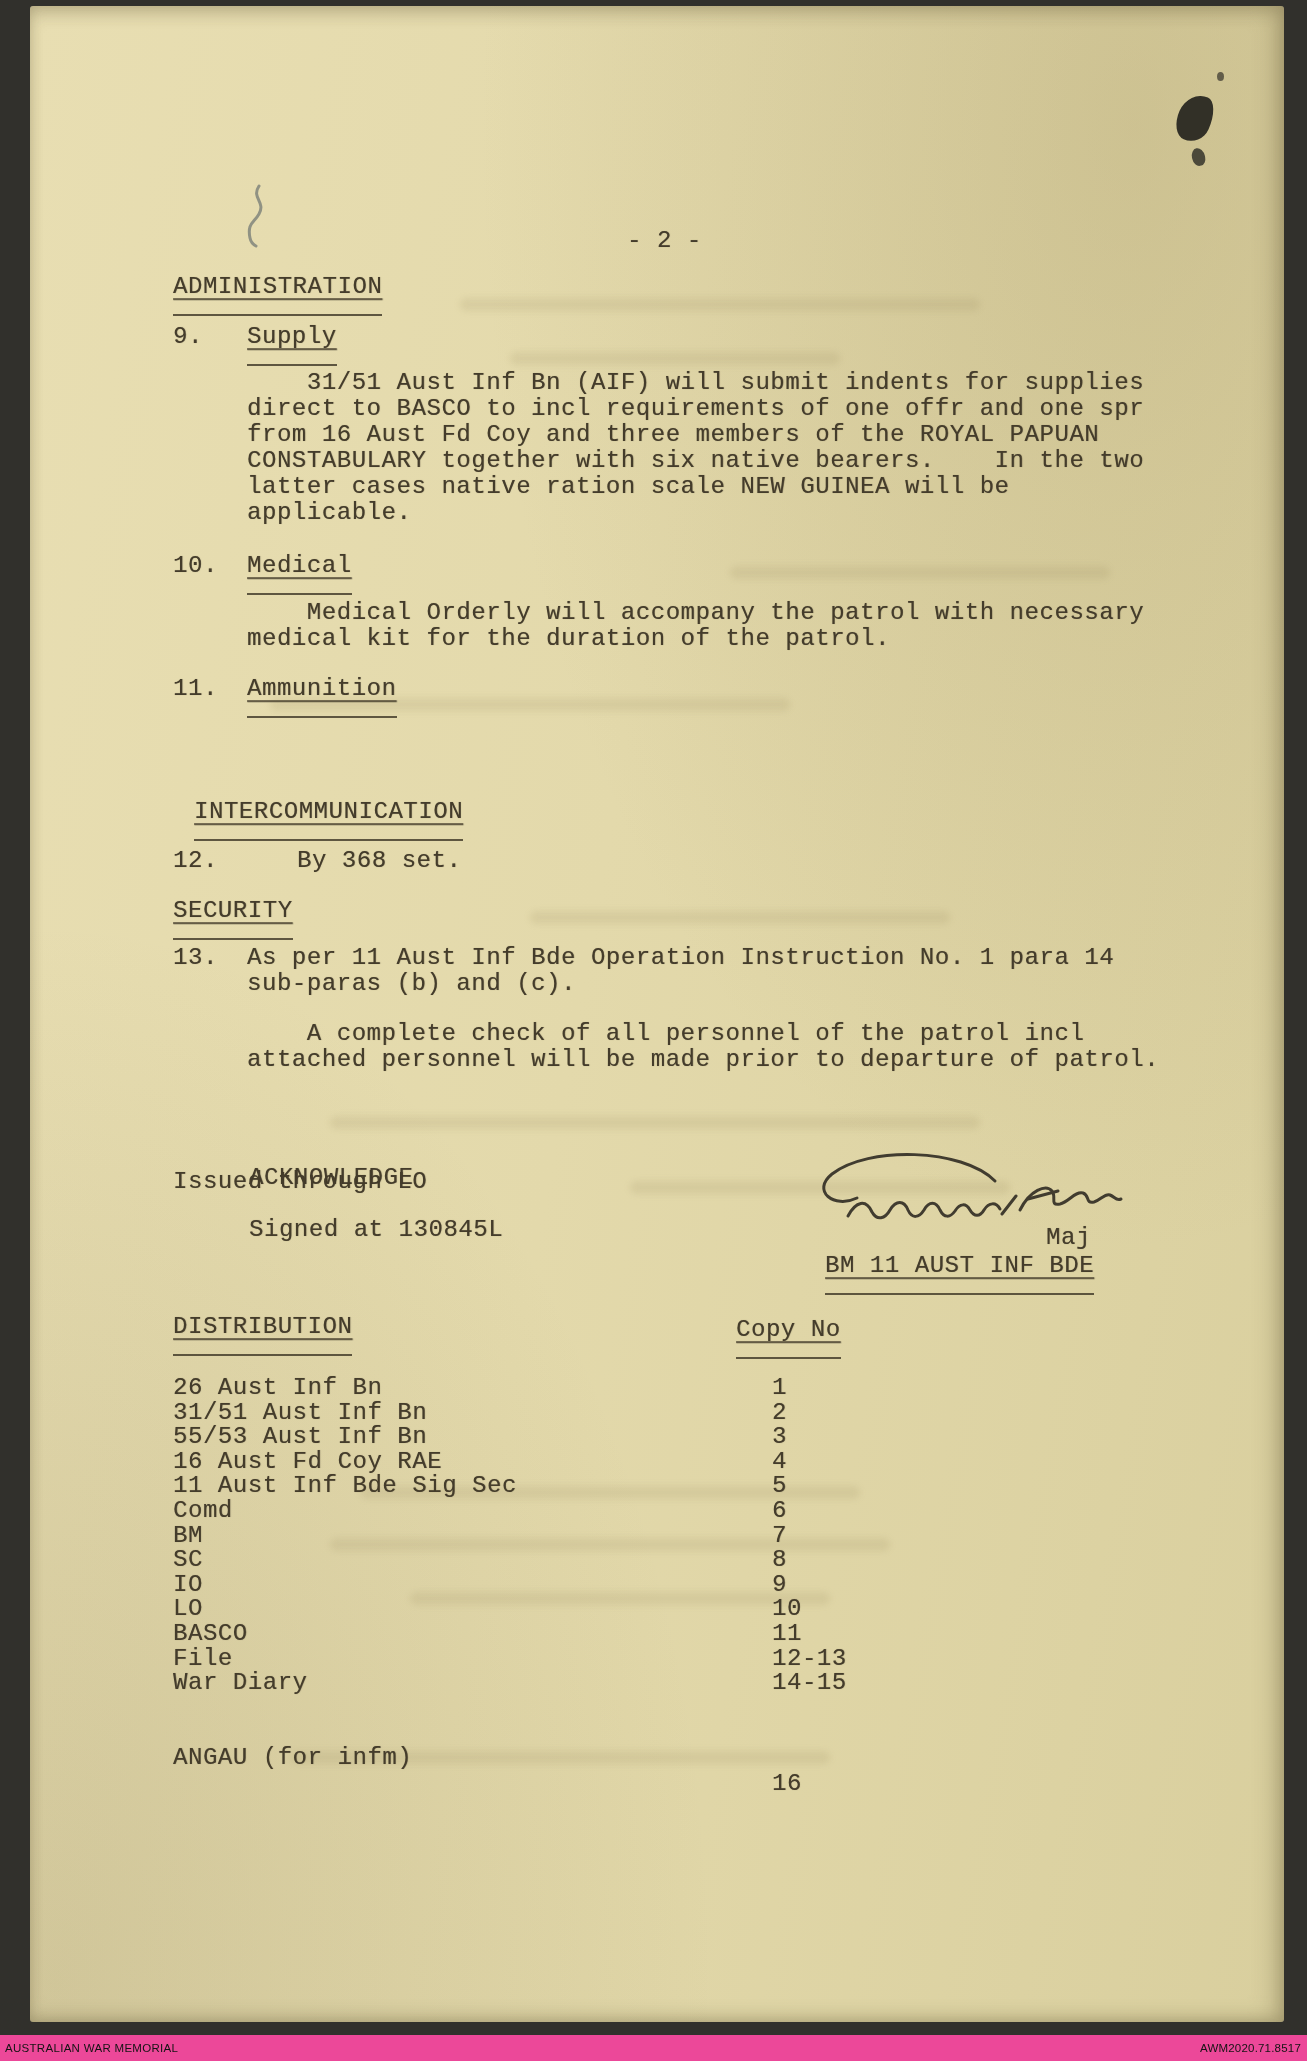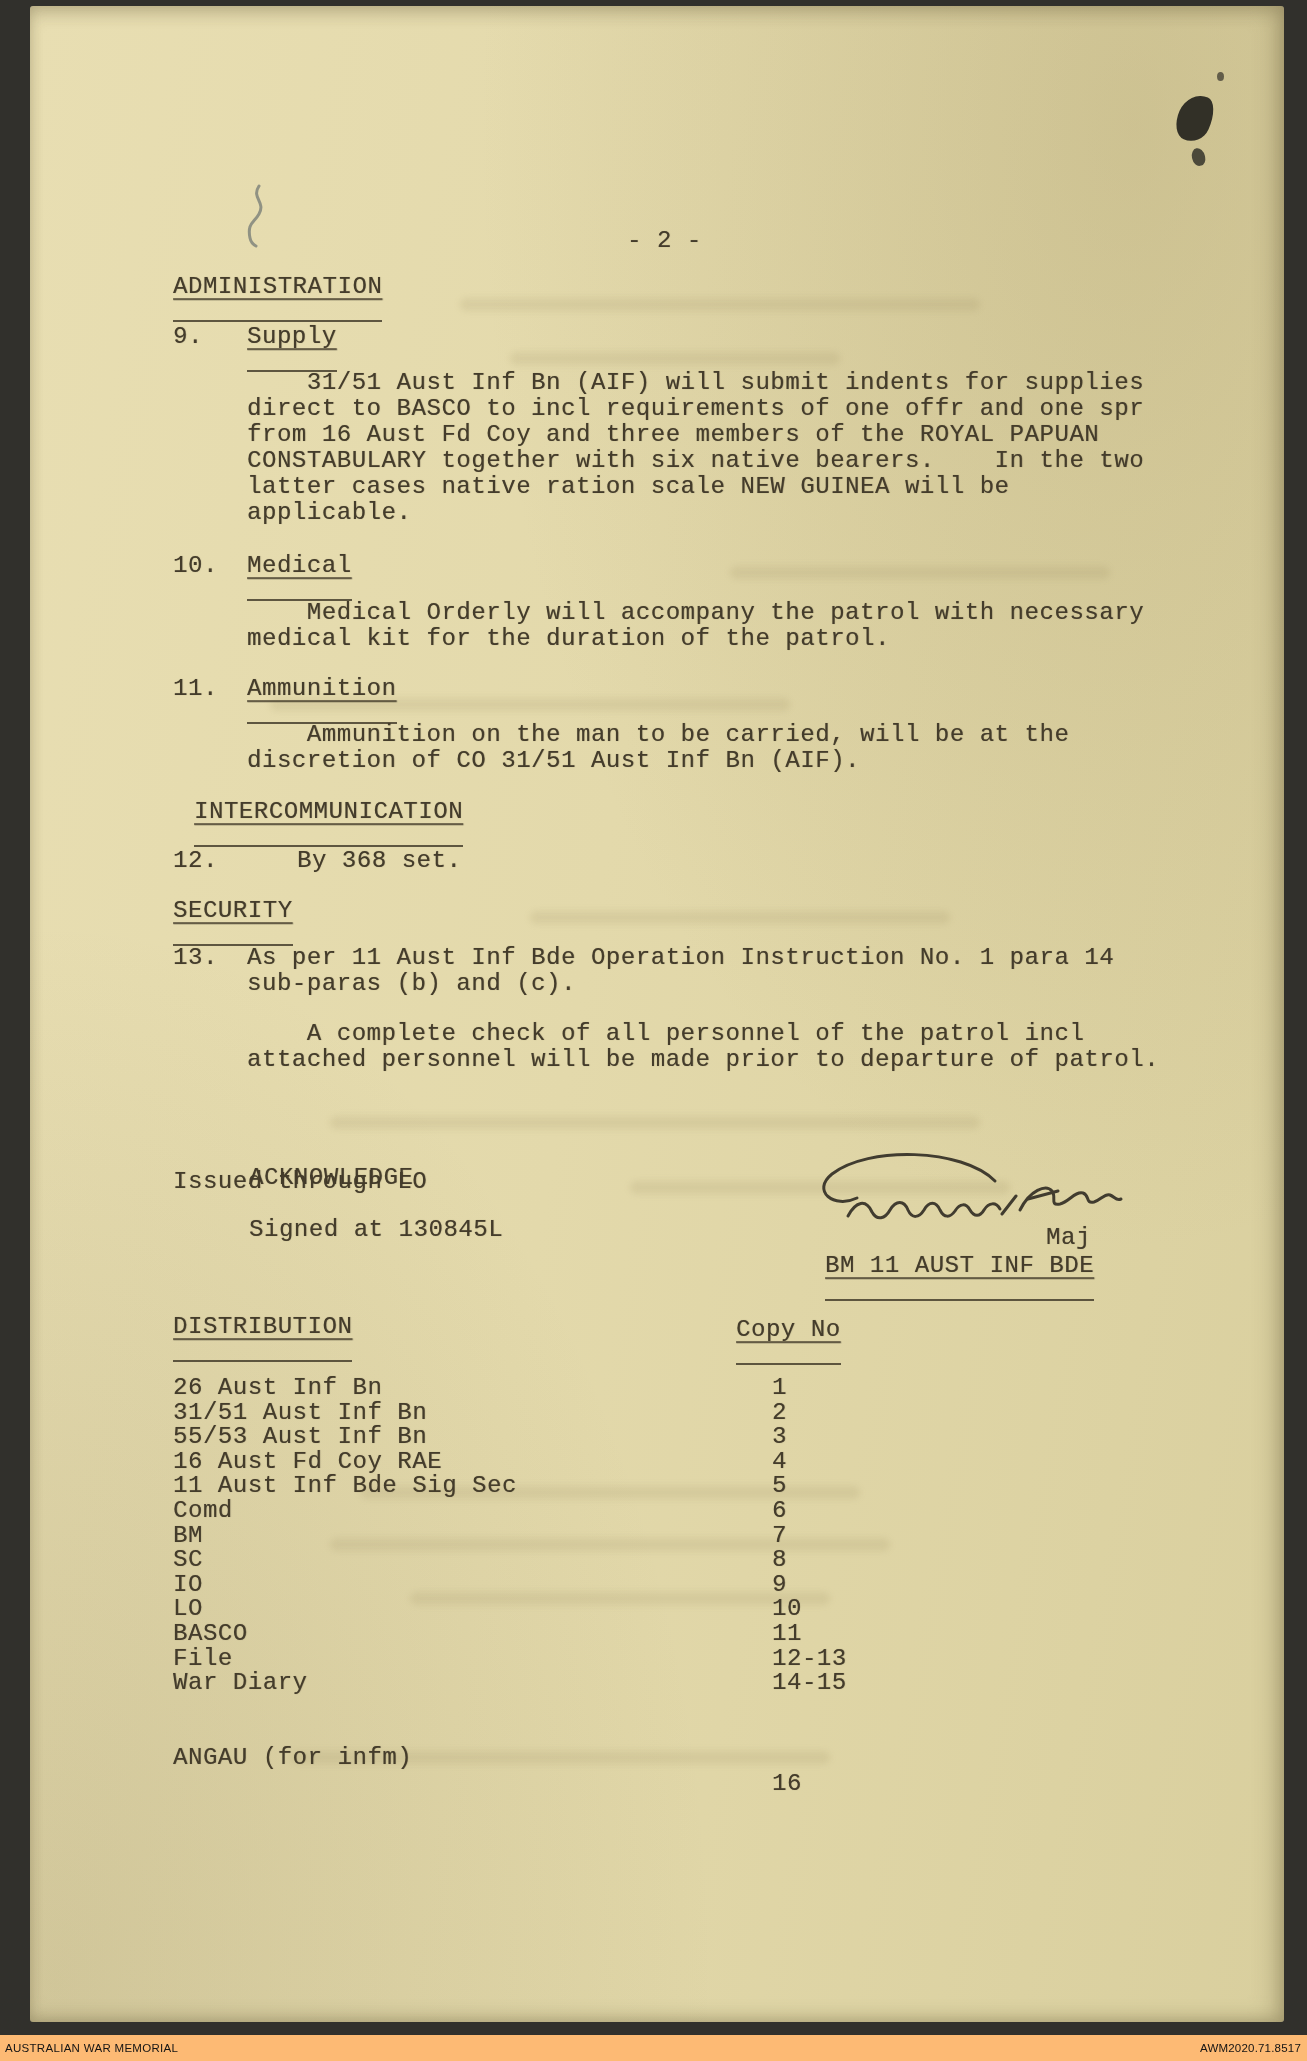--- a/index.html
+++ b/index.html
@@ -20,35 +20,35 @@
   }
   .tw{
     position:absolute;white-space:pre;
     font-size:24px;line-height:26px;letter-spacing:.55px;
     color:#443c2b;text-shadow:.4px .4px .7px rgba(56,48,33,.5);
   }
   .ul{
     border-bottom:2px solid rgba(60,52,36,.8);
     text-decoration:underline;text-decoration-thickness:1.5px;
     text-decoration-color:rgba(60,52,36,.5);text-underline-offset:5px;
-    padding-bottom:20px;
+    padding-bottom:14px;
   }
   .drow{position:relative;height:24.6px;line-height:24.6px;}
   .dname{position:absolute;left:0;}
   .dnum{position:absolute;left:599px;}
   .ghost{position:absolute;height:13px;border-radius:7px;background:rgba(140,124,74,.13);filter:blur(3px);}
   .blot1{position:absolute;left:1148px;top:88px;width:34px;height:48px;background:#26251f;
          border-radius:60% 40% 55% 45% / 50% 60% 40% 50%;transform:rotate(24deg);opacity:.93;}
   .blot2{position:absolute;left:1162px;top:142px;width:13px;height:18px;background:#2b2a24;
          border-radius:50% 55% 45% 50%;transform:rotate(-12deg);opacity:.8;}
   .blot3{position:absolute;left:1187px;top:66px;width:7px;height:9px;background:#34322a;border-radius:50%;opacity:.7;}
   .sigsvg{position:absolute;left:760px;top:1130px;}
   .marksvg{position:absolute;left:203px;top:176px;}
   .footerbar{
-    position:absolute;left:0;top:2035px;width:1307px;height:26px;background:#fdba74;
+    position:absolute;left:0;top:2035px;width:1307px;height:26px;background:#ec4899;
     font-family:"Liberation Sans","DejaVu Sans",sans-serif;font-size:11.5px;color:#141414;
   }
   .footerbar .fl{position:absolute;left:5px;top:7px;letter-spacing:.3px;}
   .footerbar .fr{position:absolute;right:6px;top:7px;letter-spacing:.2px;}
 </style>
 </head>
 <body>
 
 <div class="stage">
   <div class="paper">
@@ -86,22 +86,20 @@
 latter cases native ration scale NEW GUINEA will be
 applicable.</div>
 
     <div class="tw" style="left:143px;top:547px;">10.</div>
     <div class="tw" style="left:217px;top:547px;text-align:center;"><span class="ul">Medical</span></div>
     <div class="tw" style="left:217px;top:594px;">    Medical Orderly will accompany the patrol with necessary
 medical kit for the duration of the patrol.</div>
 
     <div class="tw" style="left:143px;top:670px;">11.</div>
     <div class="tw" style="left:217px;top:670px;"><span class="ul">Ammunition</span></div>
-    <div class="tw" style="left:217px;top:716px;">    Ammunition on the man to be carried, will be at the
-discretion of CO 31/51 Aust Inf Bn (AIF).</div>
 
     <div class="tw" style="left:143px;top:793px;margin-left:21px;"><span class="ul">INTERCOMMUNICATION</span></div>
     <div class="tw" style="left:143px;top:842px;">12.</div>
     <div class="tw" style="left:267px;top:842px;">By 368 set.</div>
 
     <div class="tw" style="left:143px;top:892px;"><span class="ul">SECURITY</span></div>
     <div class="tw" style="left:143px;top:939px;">13.</div>
     <div class="tw" style="left:217px;top:939px;">As per 11 Aust Inf Bde Operation Instruction No. 1 para 14
 sub-paras (b) and (c).</div>
     <div class="tw" style="left:217px;top:1015px;">    A complete check of all personnel of the patrol incl

